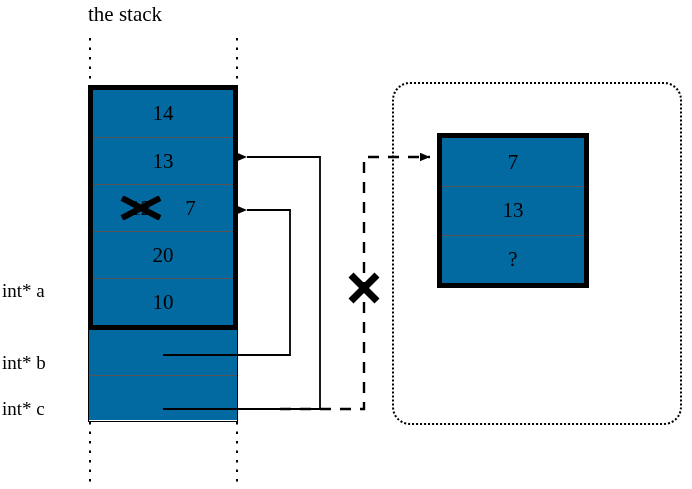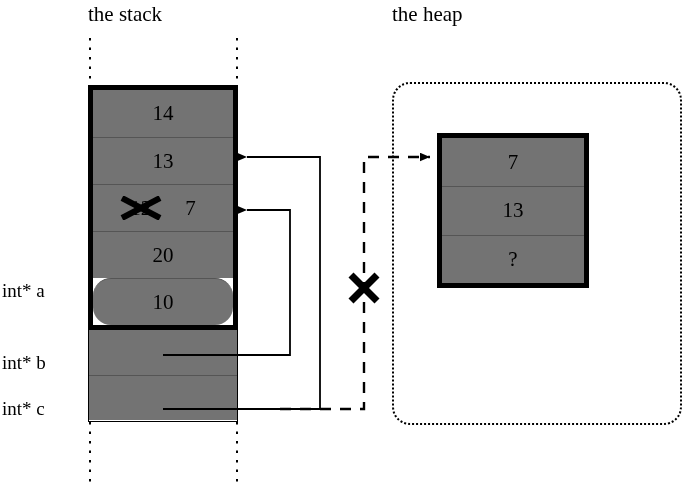--- a/index.html
+++ b/index.html
@@ -51,31 +51,31 @@
   .cell {
     position: absolute;
     left: 0;
     width: 100%;
     box-sizing: border-box;
     font-size: 21px;
     color: #000;
     display: flex;
     align-items: center;
     justify-content: center;
-    background: #737373;
+    background: #0369a1;
   }
   .cell.sep { border-top: 1.5px solid #555; }
 
   
   .s-row { height: 47px; }
   #s-row-0 { top: 0px; }
   #s-row-1 { top: 47px; }
   #s-row-2 { top: 94px; }
   #s-row-3 { top: 141px; }
-  #s-row-4 { top: 188px; border-radius: 18px; }
+  #s-row-4 { top: 188px; }
 
   .l-row { height: 45px; }
   #l-row-0 { top: 0px; border-top: none; }
   #l-row-1 { top: 45px; }
 
   
   .struck-wrap {
     position: relative;
     display: inline-block;
     margin-right: 34px;
@@ -140,21 +140,20 @@
     height: 489px;
     overflow: visible;
   }
 </style>
 </head>
 <body>
 
 <div id="diagram-root">
 
   <div class="title" id="stack-title">the stack</div>
-  <div class="title" id="heap-title">the heap</div>
 
   <div id="heap-region"></div>
 
   <div id="stack-box">
     <div class="cell s-row" id="s-row-0">14</div>
 
     <div class="cell s-row sep" id="s-row-1">13</div>
 
     <div class="cell s-row sep" id="s-row-2">
       <span class="struck-wrap">

